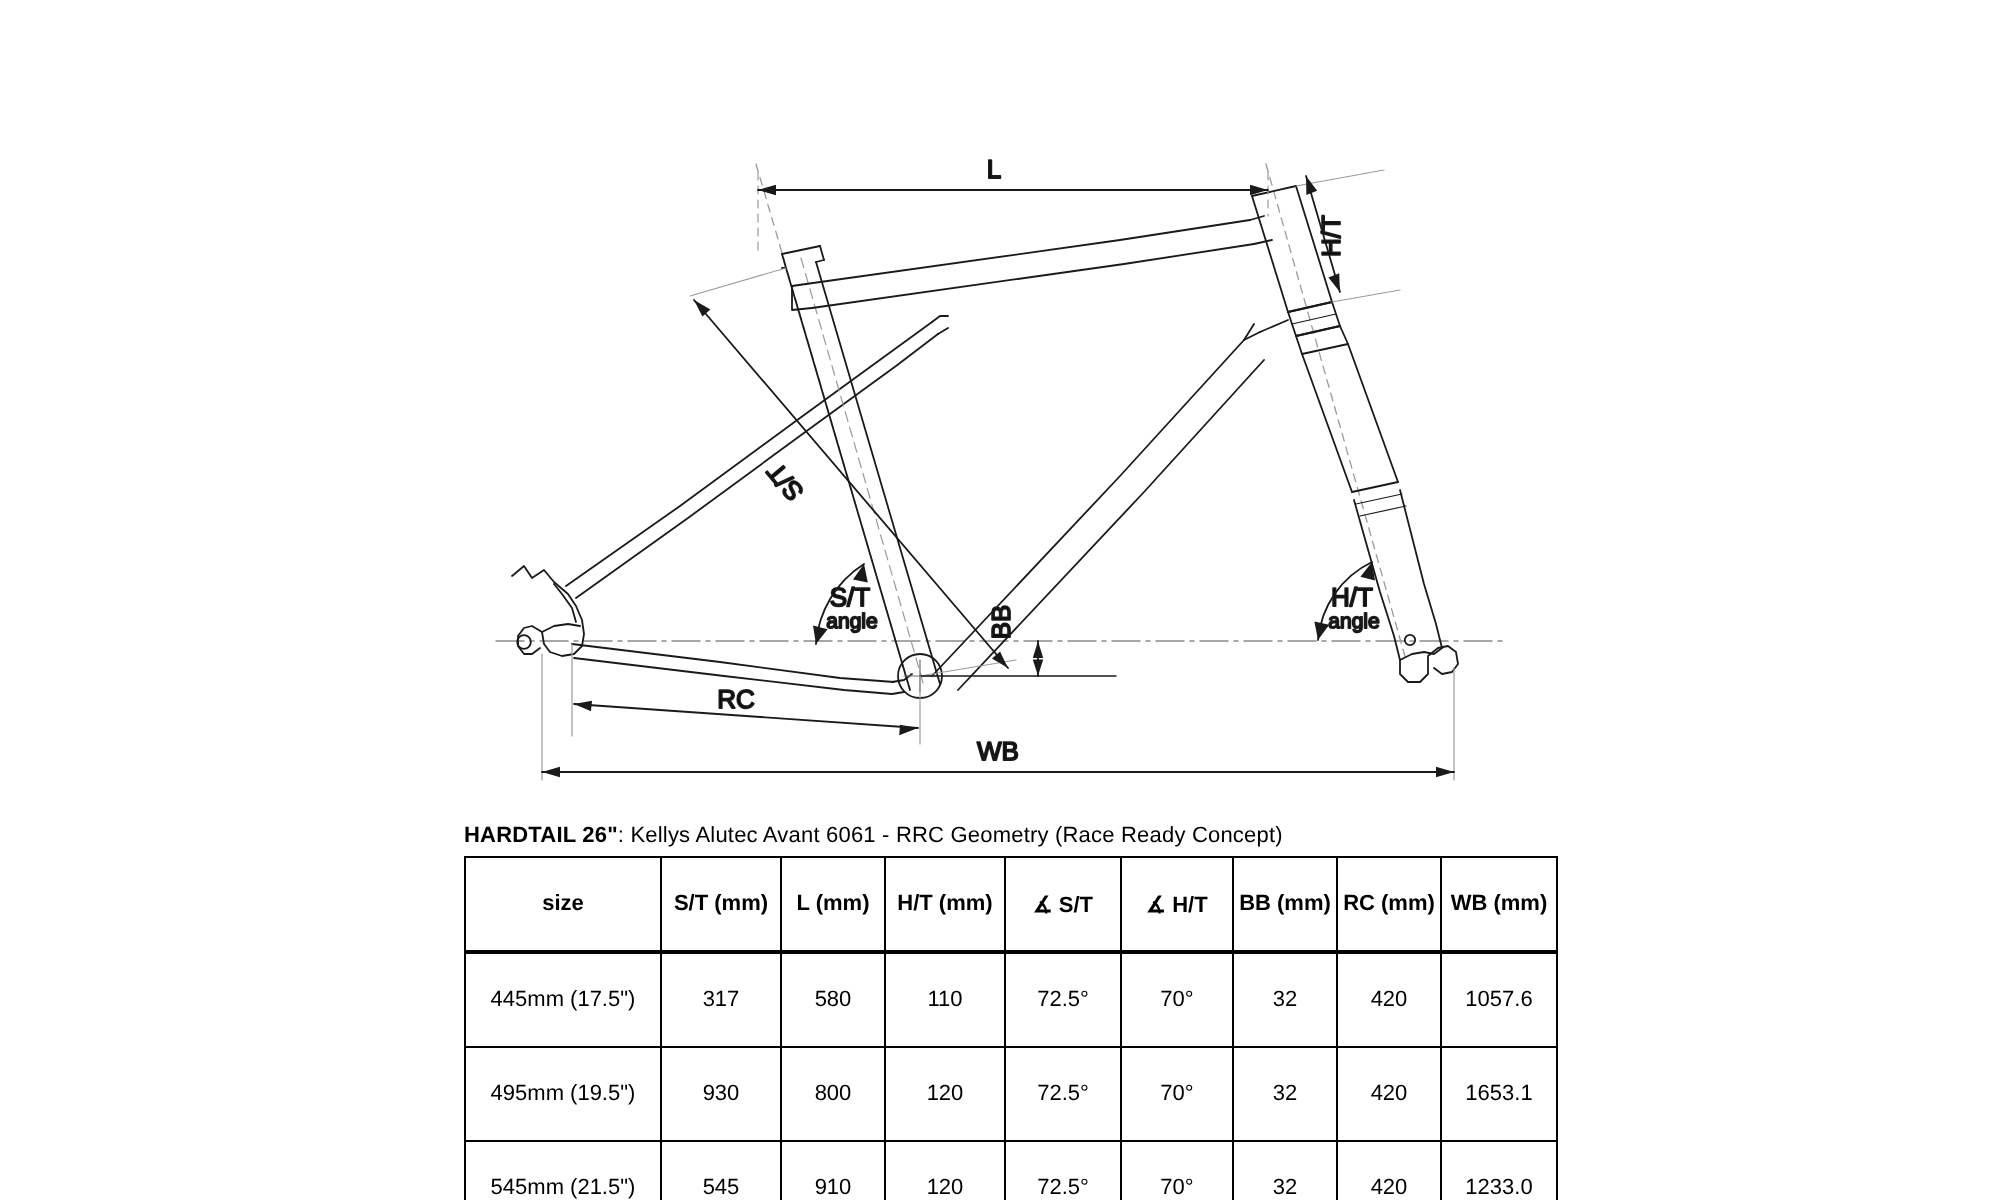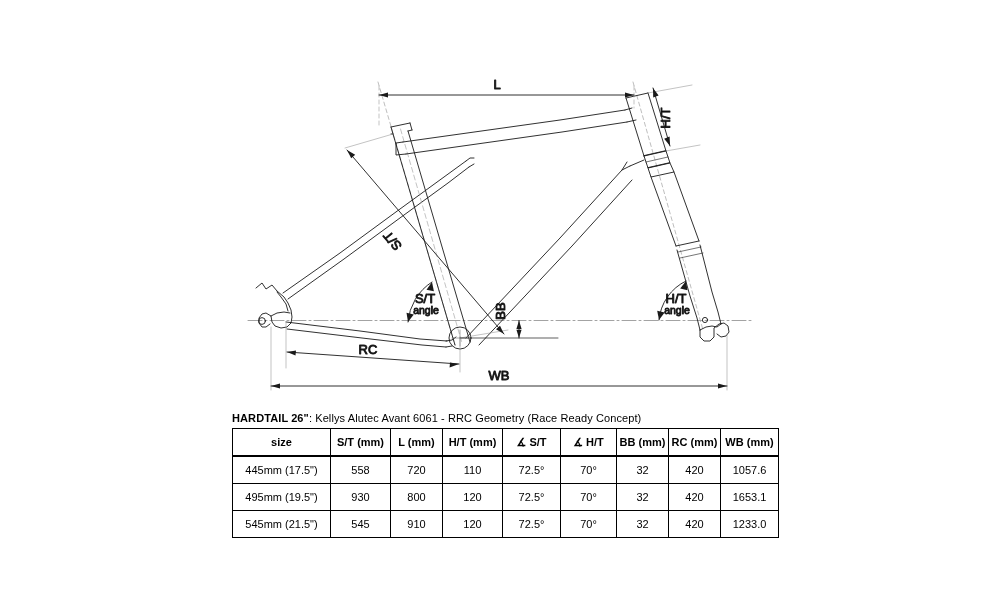--- a/index.html
+++ b/index.html
@@ -60,21 +60,21 @@
     border-collapse: collapse;
     width: 536px;
     table-layout: fixed;
   }
   table.geom th,
   table.geom td {
     border: 1px solid #000000;
     text-align: center;
     font-size: 11px;
     height: 22px;
-    padding: 2px 2px;
+    padding: 12px 2px;
     white-space: nowrap;
     background: #ffffff;
   }
   table.geom th {
     font-weight: bold;
     border-bottom: 2px solid #000000;
   }
   table.geom td.size-cell {
     font-weight: normal;
   }
@@ -307,22 +307,22 @@
           <th>∡ S/T</th>
           <th>∡ H/T</th>
           <th>BB (mm)</th>
           <th>RC (mm)</th>
           <th>WB (mm)</th>
         </tr>
       </thead>
       <tbody>
         <tr>
           <td class="size-cell">445mm (17.5")</td>
-          <td>558</td>
-          <td>720</td>
+          <td>317</td>
+          <td>580</td>
           <td>110</td>
           <td>72.5°</td>
           <td>70°</td>
           <td>32</td>
           <td>420</td>
           <td>1057.6</td>
         </tr>
         <tr>
           <td class="size-cell">495mm (19.5")</td>
           <td>930</td>

